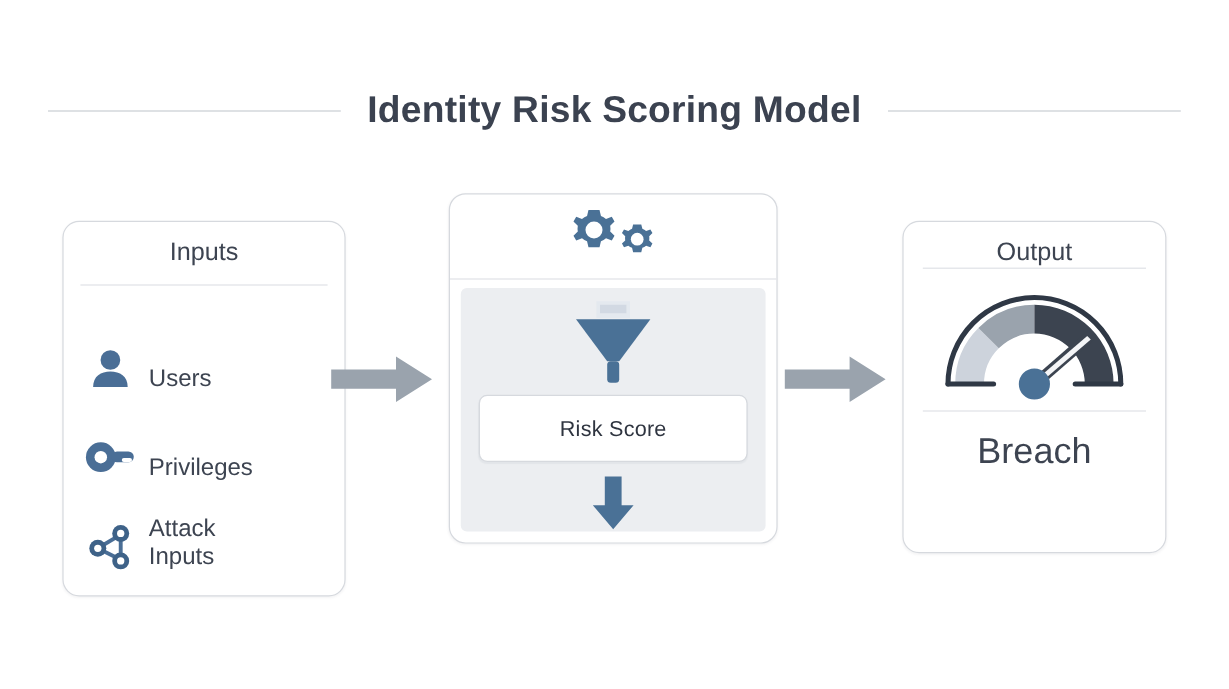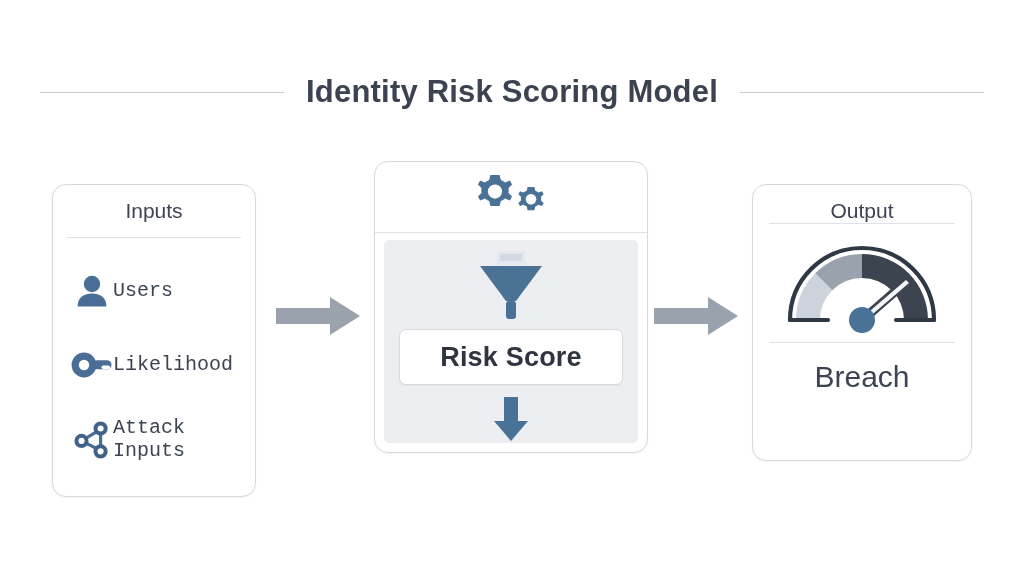--- a/index.html
+++ b/index.html
@@ -59,38 +59,37 @@
   }
   .panel-divider {
     height: 1px;
     background: #dfe2e6;
   }
 
   
   #inputs-panel {
     left: 52px;
     top: 184px;
-    width: 204px;
+    width: 236px;
     height: 313px;
   }
   #inputs-panel .panel-head {
     margin-top: 14px;
     margin-bottom: 14px;
   }
   #inputs-panel .panel-divider { margin: 0 14px; }
   .input-list {
     padding: 16px 0 0 0;
   }
   .input-item {
     display: flex;
-    align-items: center;
-    gap: 0;
+    align-items: flex-end;
+    gap: 11px;
     padding: 0 0 0 18px;
     height: 74px;
-    font-family: Liberation Mono, monospace;
   }
   .input-item .ic {
     width: 42px;
     height: 42px;
     flex: 0 0 42px;
     display: flex;
     align-items: center;
     justify-content: center;
   }
   .input-label {
@@ -137,22 +136,22 @@
     height: 54px;
     background: #ffffff;
     border: 1.3px solid #d6d9de;
     border-radius: 7px;
     display: flex;
     align-items: center;
     justify-content: center;
     box-shadow: 0 1px 1px rgba(60,70,90,0.05);
   }
   .score-text {
-    font-size: 27px;
-    font-weight: 700;
+    font-size: 18px;
+    font-weight: 400;
     color: #2f3540;
     letter-spacing: 0.2px;
   }
   .downarrow-wrap {
     margin-top: 10px;
     display: flex;
     align-items: center;
     justify-content: center;
   }
 
@@ -217,21 +216,21 @@
 
     <div class="input-item">
       <span class="ic">
         <svg width="42" height="34" viewBox="0 0 42 34">
           <circle cx="13" cy="17" r="12.4" fill="#4a6e96"></circle>
           <circle cx="13" cy="17" r="5.2" fill="#ffffff"></circle>
           <rect x="22" y="12.2" width="18.5" height="9" rx="4.5" fill="#4a6e96"></rect>
           <rect x="30.5" y="17.6" width="8.5" height="3.4" rx="1.7" fill="#ffffff"></rect>
         </svg>
       </span>
-      <span class="input-label">Likelihood</span>
+      <span class="input-label">Privileges</span>
     </div>
 
     <div class="input-item">
       <span class="ic">
         <svg width="44" height="44" viewBox="0 0 44 44">
           <line x1="11" y1="24" x2="31" y2="12" stroke="#4a6e96" stroke-width="3.4"></line>
           <line x1="11" y1="24" x2="31" y2="34" stroke="#4a6e96" stroke-width="3.4"></line>
           <line x1="31" y1="12" x2="31" y2="34" stroke="#4a6e96" stroke-width="3.4"></line>
           <circle cx="11" cy="24" r="7.4" fill="#3e6288"></circle>
           <circle cx="11" cy="24" r="3.2" fill="#ffffff"></circle>

